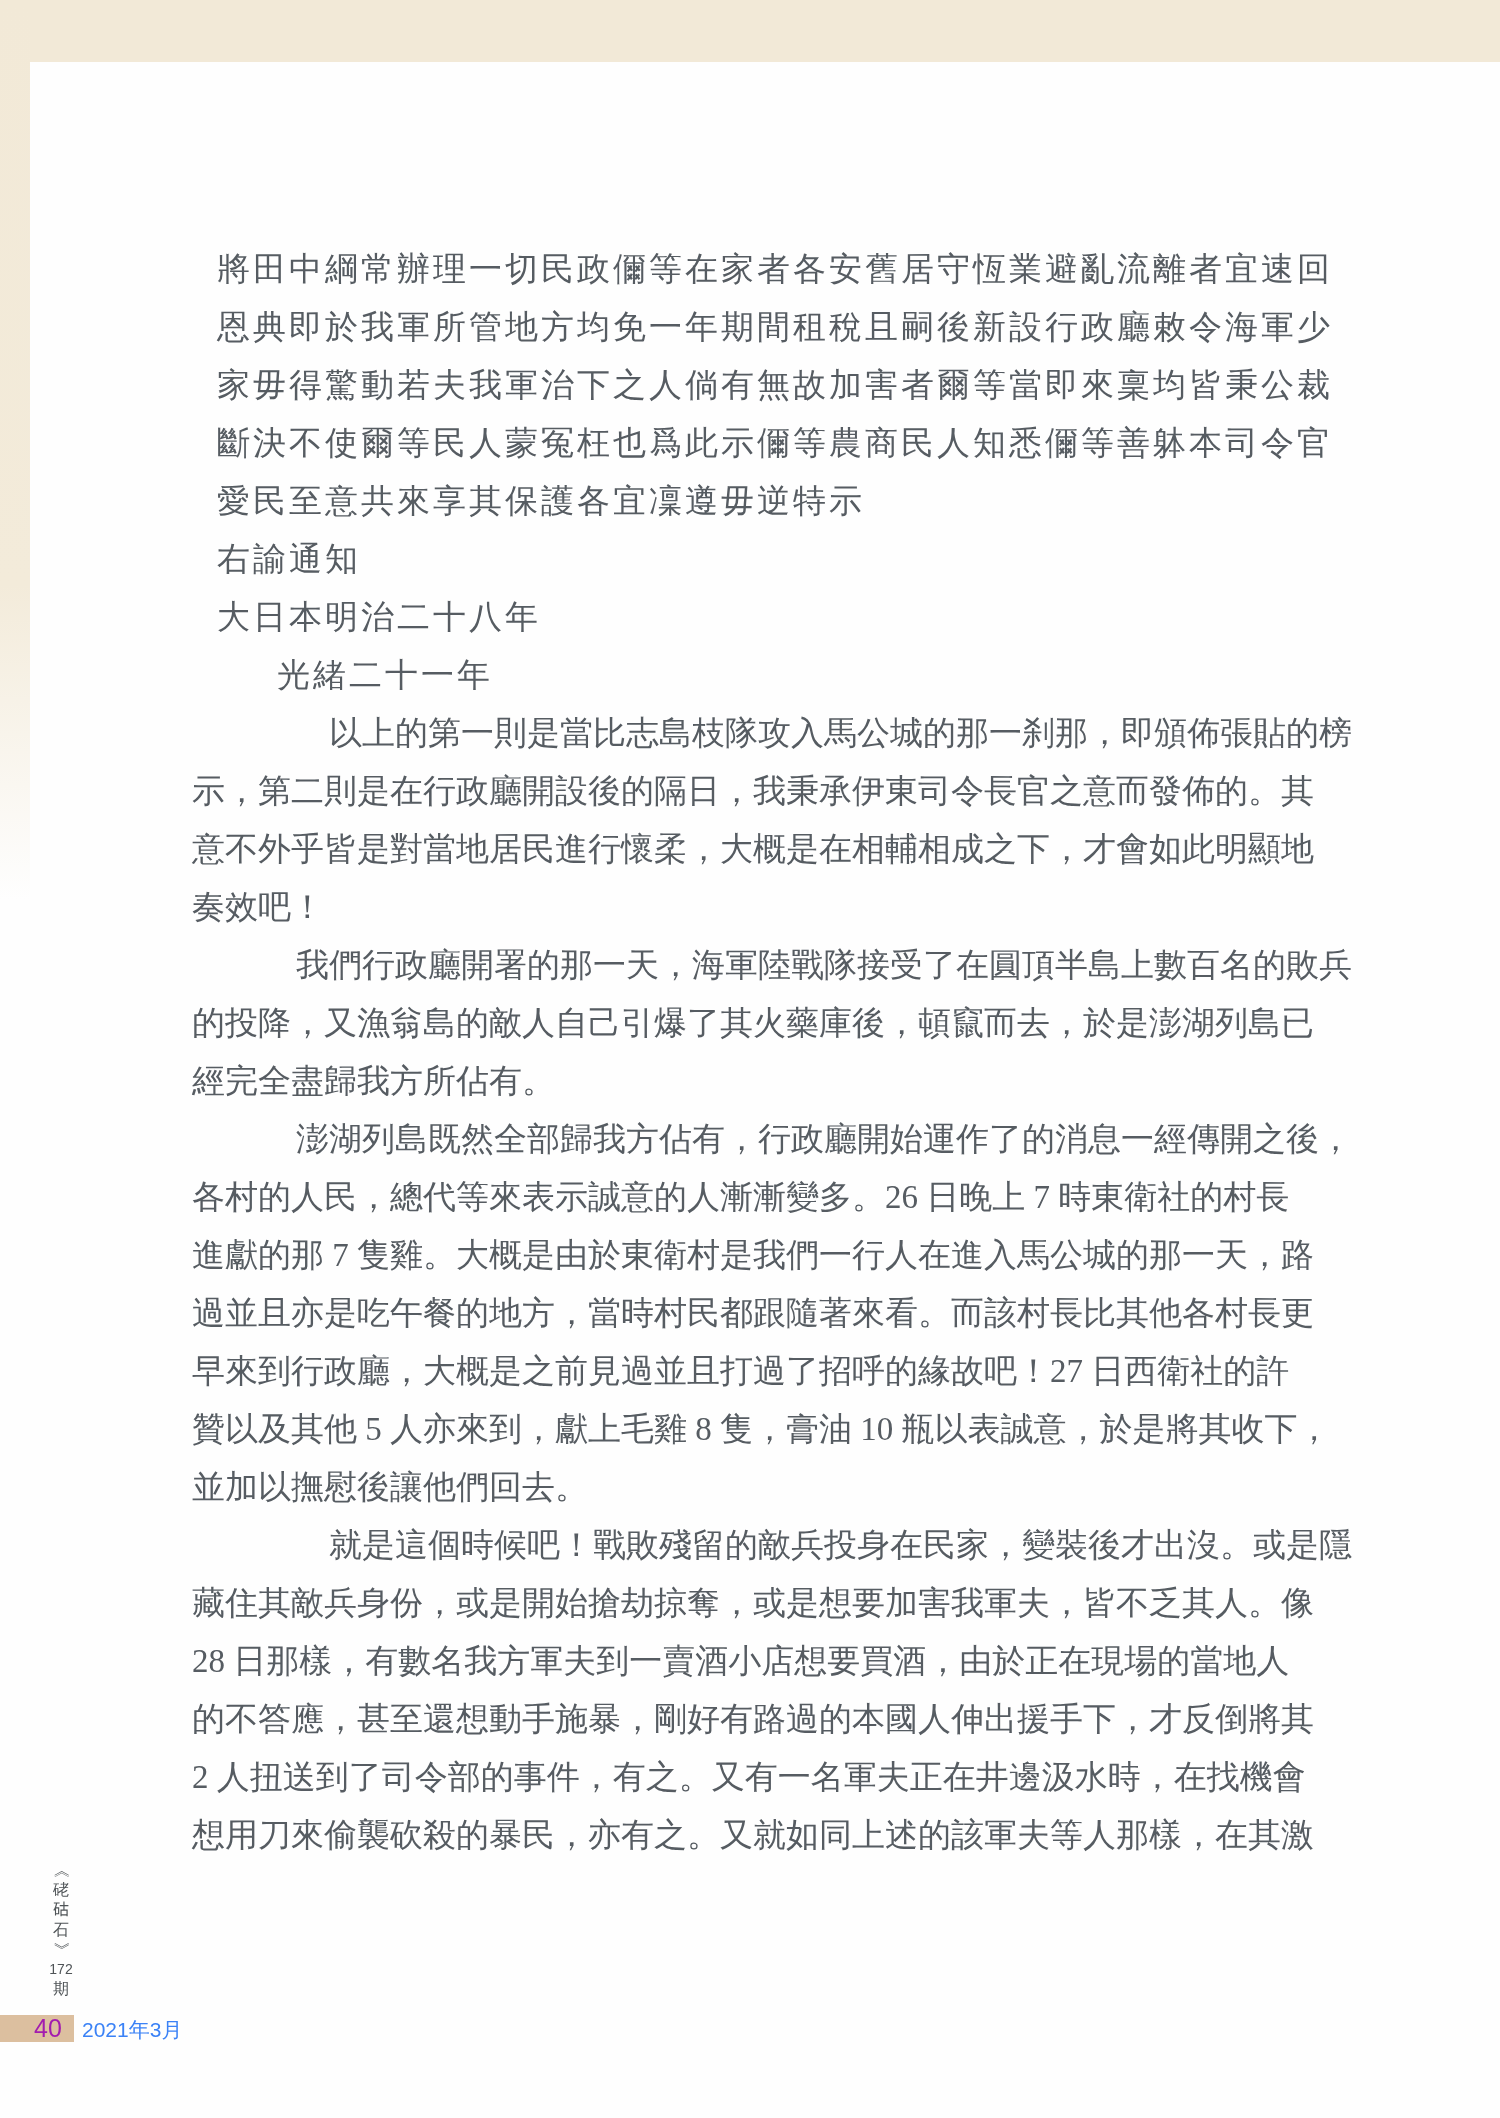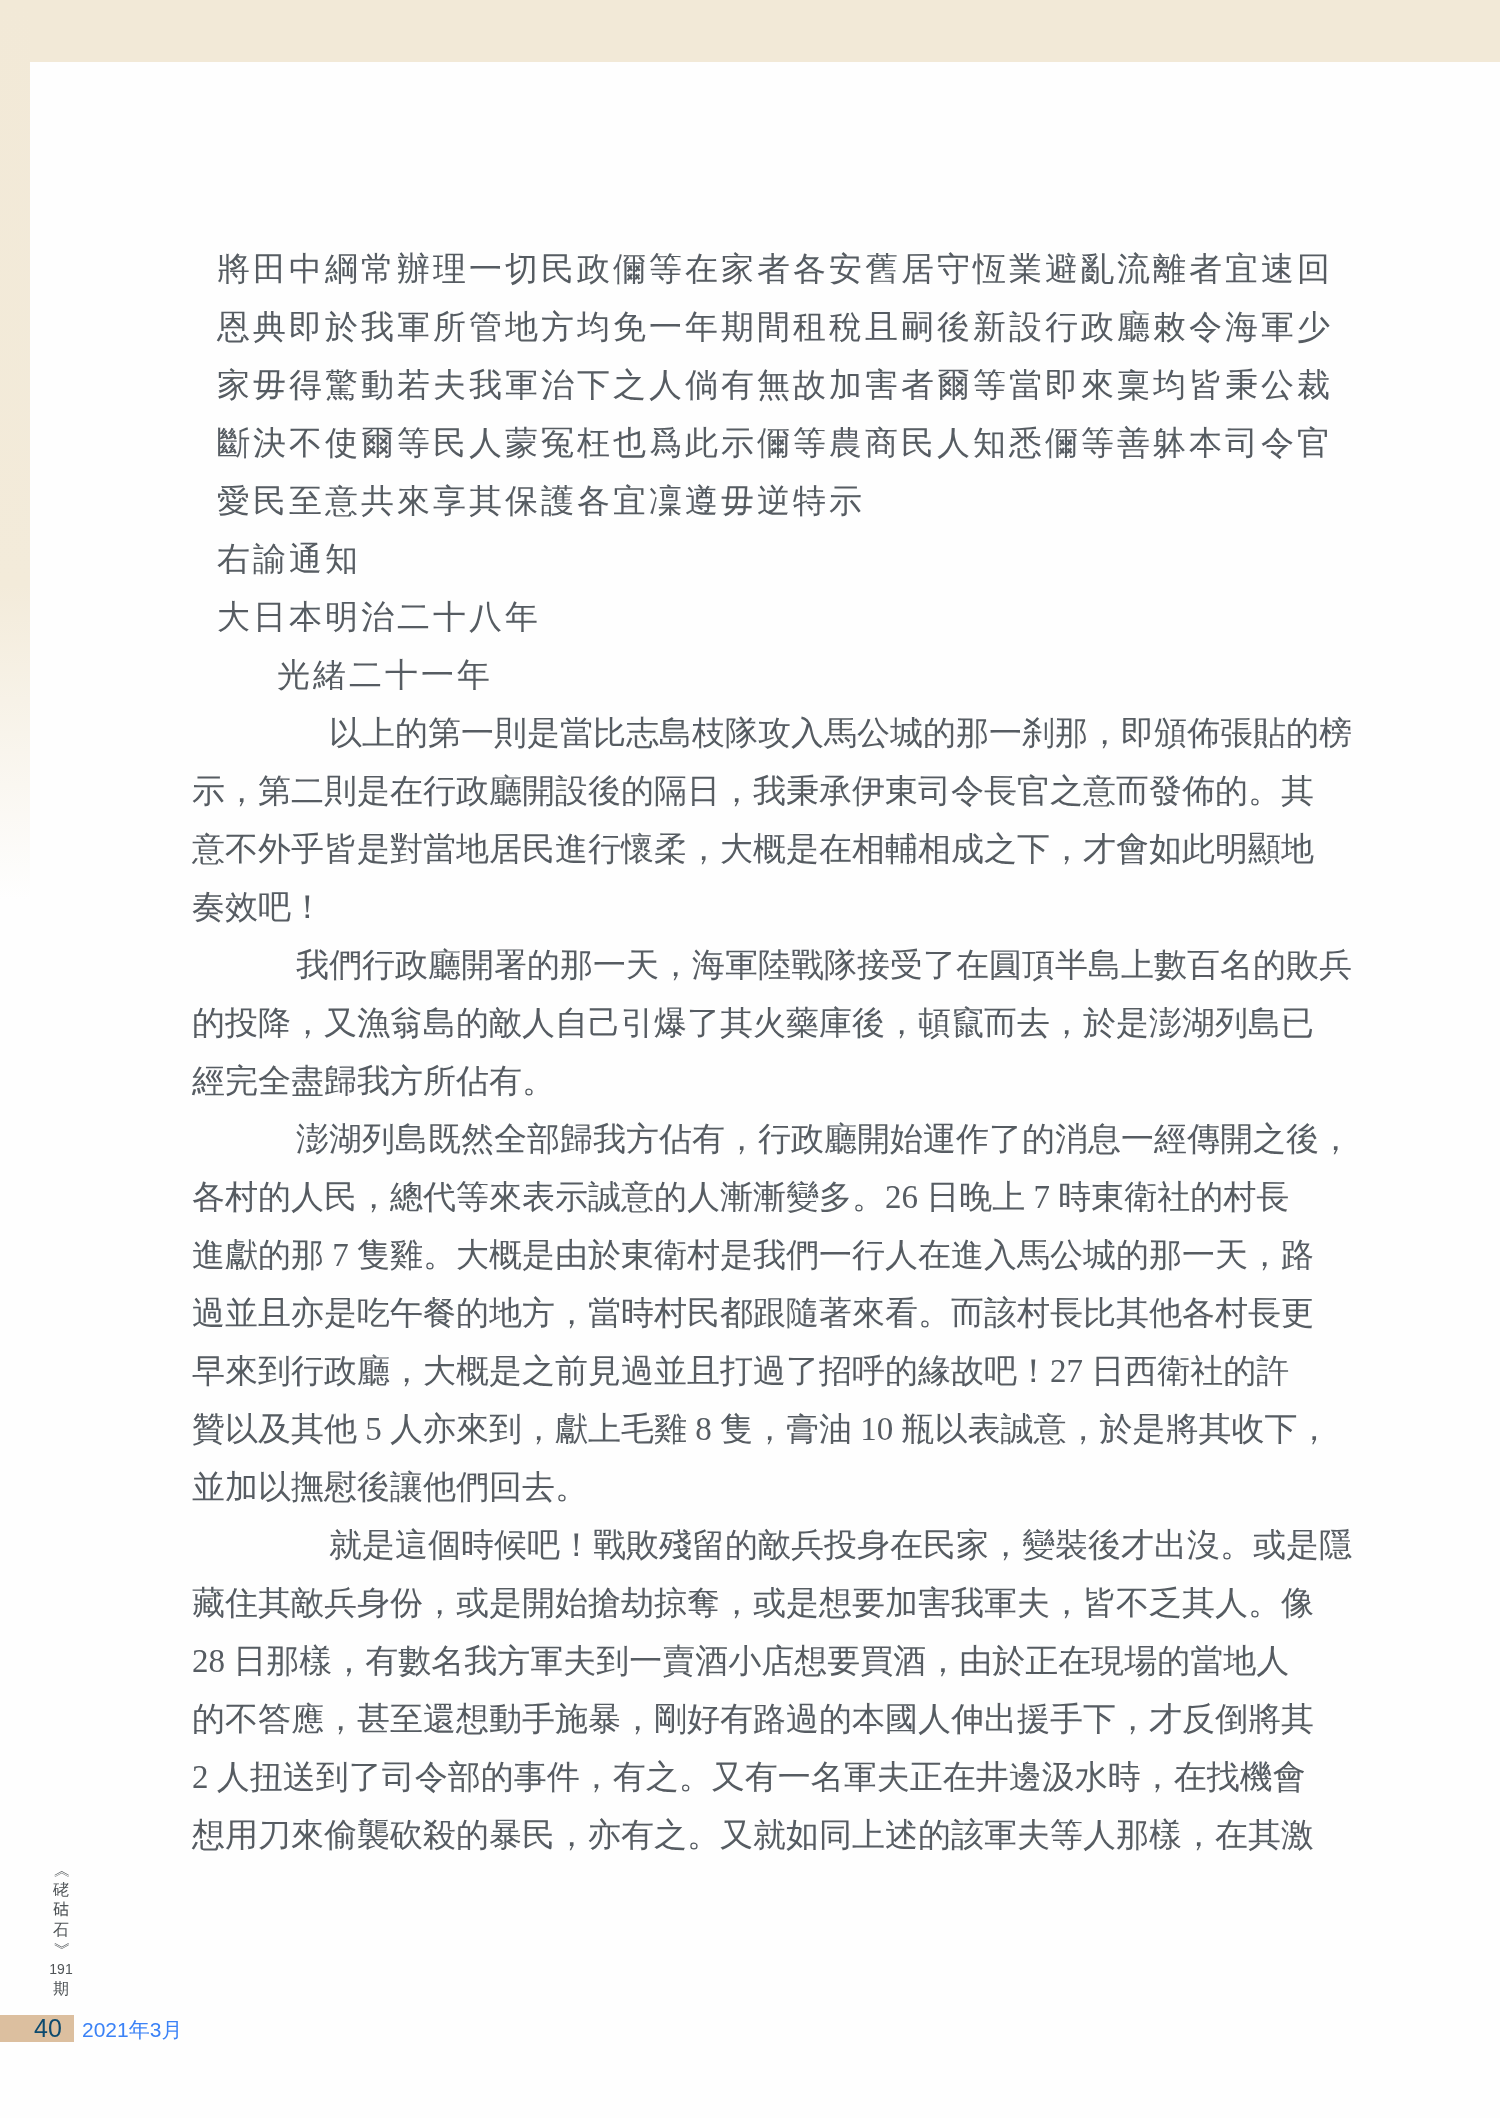--- a/index.html
+++ b/index.html
@@ -43,21 +43,21 @@
     font-family:"Liberation Sans", sans-serif;
     font-size:14px;letter-spacing:0;line-height:19px;height:19px;
   }
   .page-strip{
     position:absolute;left:0;top:2015px;width:74px;height:27px;
     background:#dcbf9f;
   }
   .page-number{
     position:absolute;left:34px;top:0;height:27px;line-height:27px;
     font-family:"Liberation Sans", sans-serif;
-    font-size:25px;color:#0c4a6e;
+    font-size:25px;color:#a21caf;
   }
   .issue-date{
     position:absolute;left:82px;top:2016px;height:27px;line-height:27px;
     font-family:"Liberation Sans", sans-serif;
     font-size:21px;color:#3b82f6;
   }
 </style>
 </head>
 <body>
 
@@ -94,20 +94,20 @@
     <div class="line">2 人扭送到了司令部的事件，有之。又有一名軍夫正在井邊汲水時，在找機會</div>
     <div class="line">想用刀來偷襲砍殺的暴民，亦有之。又就如同上述的該軍夫等人那樣，在其激</div>
   </div>
 
 <div class="journal-vertical" id="journal-vertical">
     <span class="vbracket">《</span>
     <span>硓</span>
     <span>𥑮</span>
     <span>石</span>
     <span class="vbracket">》</span>
-    <span class="vdigits">191</span>
+    <span class="vdigits">172</span>
     <span>期</span>
   </div>
 
 <div class="page-strip">
   <span class="page-number">40</span>
 </div>
 <div class="issue-date">2021年3月</div>
 
 </body></html>

